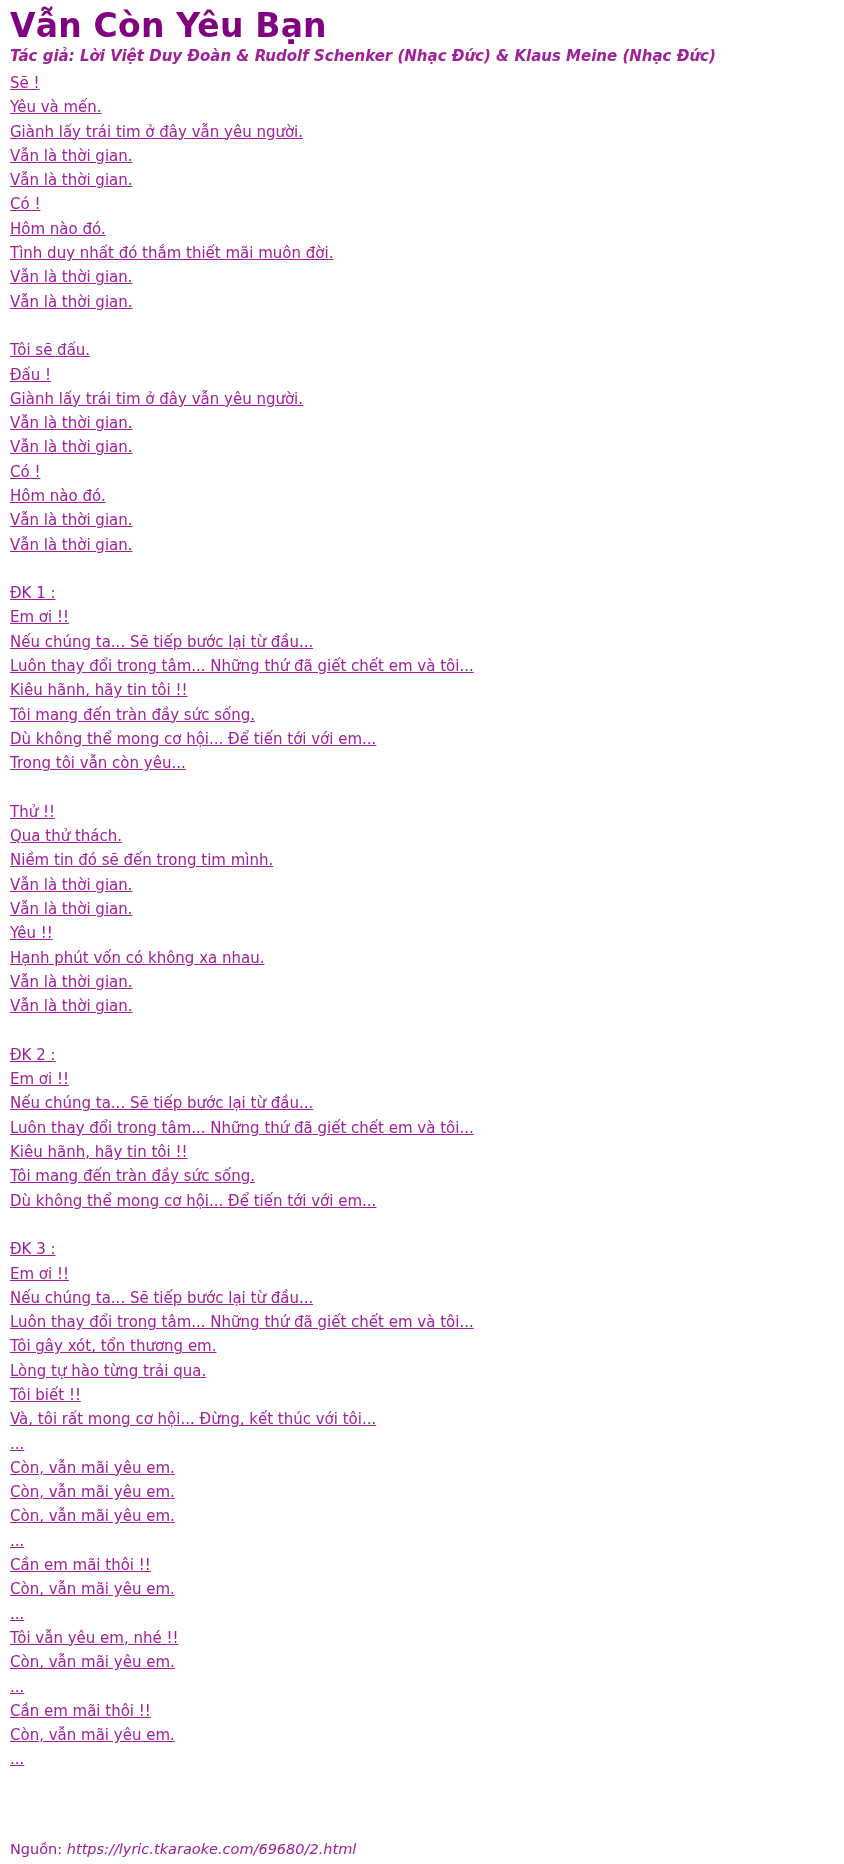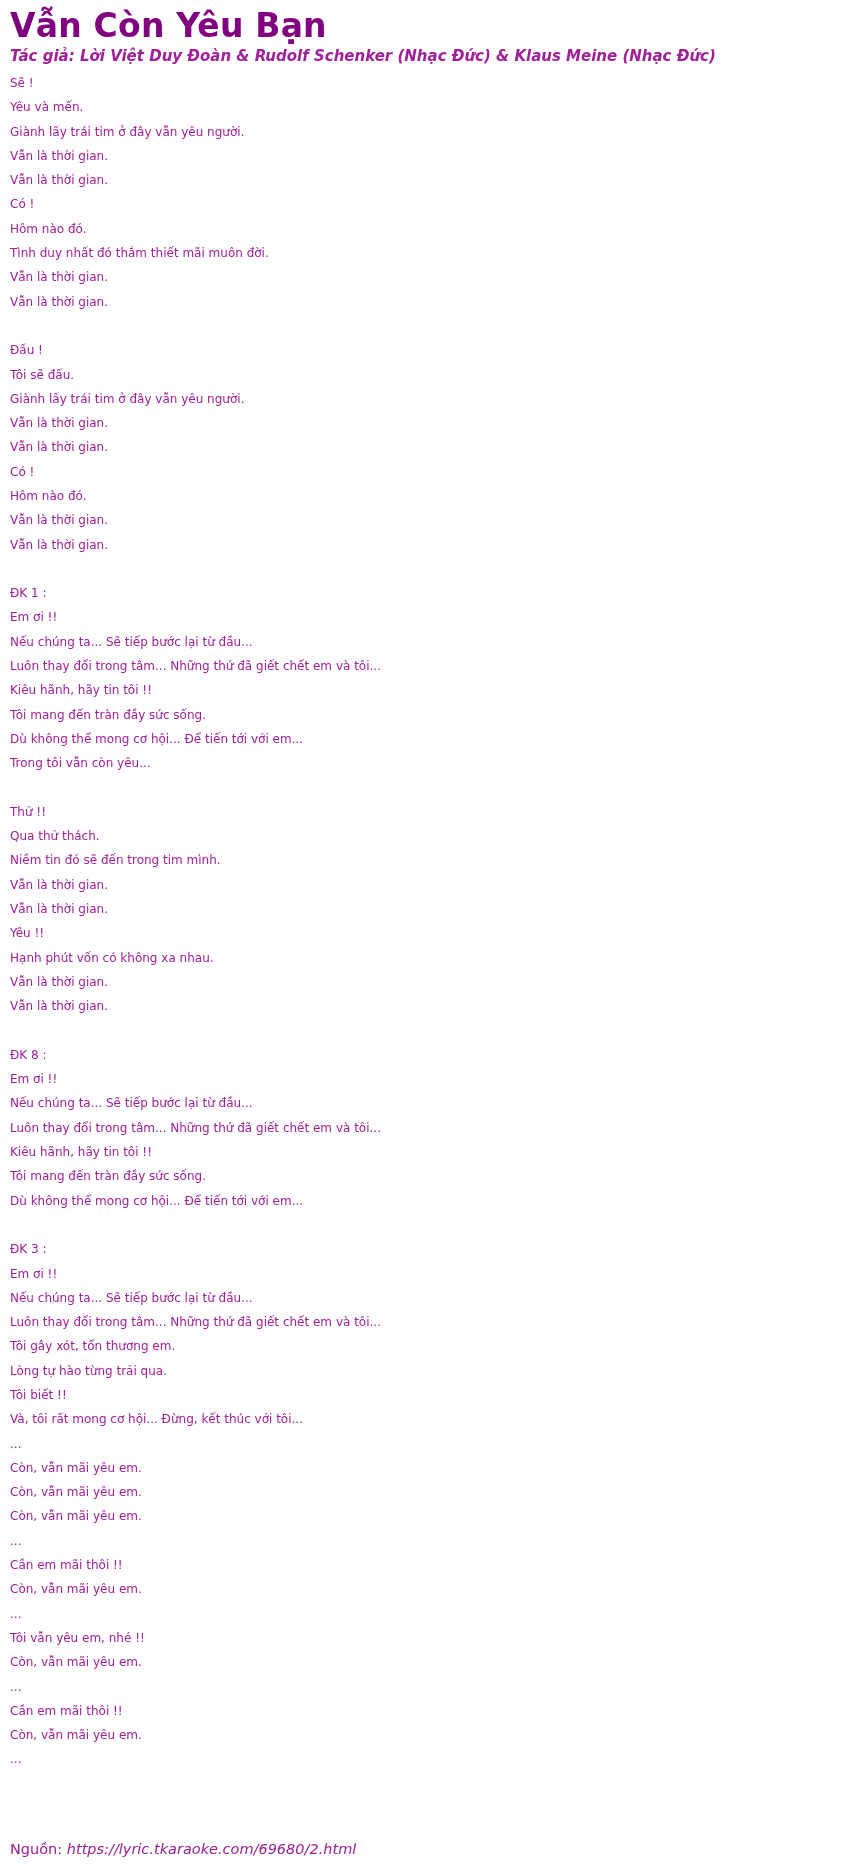--- a/index.html
+++ b/index.html
@@ -29,23 +29,24 @@
   .song-author {
     color: #a0209a;
     font-size: 15px;
     font-style: italic;
     font-weight: bold;
     line-height: 1.2;
     margin: 0 0 6px 0;
   }
   .lyrics {
     color: #a0209a;
-    font-size: 12px;
+    font-size: 15px;
     line-height: 24.3px;
     margin: 0;
+    text-decoration: underline;
   }
   .lyric-line {
     white-space: pre-wrap;
     min-height: 24.3px;
   }
   .lyric-line.blank {
     height: 24.3px;
   }
   .source {
     position: absolute;
@@ -72,22 +73,22 @@
       <div class="lyric-line">Yêu và mến.</div>
       <div class="lyric-line">Giành lấy trái tim ở đây vẫn yêu người.</div>
       <div class="lyric-line">Vẫn là thời gian.</div>
       <div class="lyric-line">Vẫn là thời gian.</div>
       <div class="lyric-line">Có !</div>
       <div class="lyric-line">Hôm nào đó.</div>
       <div class="lyric-line">Tình duy nhất đó thắm thiết mãi muôn đời.</div>
       <div class="lyric-line">Vẫn là thời gian.</div>
       <div class="lyric-line">Vẫn là thời gian.</div>
       <div class="lyric-line blank"></div>
+      <div class="lyric-line">Tôi sẽ đấu.</div>
       <div class="lyric-line">Đấu !</div>
-      <div class="lyric-line">Tôi sẽ đấu.</div>
       <div class="lyric-line">Giành lấy trái tim ở đây vẫn yêu người.</div>
       <div class="lyric-line">Vẫn là thời gian.</div>
       <div class="lyric-line">Vẫn là thời gian.</div>
       <div class="lyric-line">Có !</div>
       <div class="lyric-line">Hôm nào đó.</div>
       <div class="lyric-line">Vẫn là thời gian.</div>
       <div class="lyric-line">Vẫn là thời gian.</div>
       <div class="lyric-line blank"></div>
       <div class="lyric-line">ĐK 1 :</div>
       <div class="lyric-line">Em ơi !!</div>
@@ -101,21 +102,21 @@
       <div class="lyric-line">Thử !!</div>
       <div class="lyric-line">Qua thử thách.</div>
       <div class="lyric-line">Niềm tin đó sẽ đến trong tim mình.</div>
       <div class="lyric-line">Vẫn là thời gian.</div>
       <div class="lyric-line">Vẫn là thời gian.</div>
       <div class="lyric-line">Yêu !!</div>
       <div class="lyric-line">Hạnh phút vốn có không xa nhau.</div>
       <div class="lyric-line">Vẫn là thời gian.</div>
       <div class="lyric-line">Vẫn là thời gian.</div>
       <div class="lyric-line blank"></div>
-      <div class="lyric-line">ĐK 8 :</div>
+      <div class="lyric-line">ĐK 2 :</div>
       <div class="lyric-line">Em ơi !!</div>
       <div class="lyric-line">Nếu chúng ta... Sẽ tiếp bước lại từ đầu...</div>
       <div class="lyric-line">Luôn thay đổi trong tâm... Những thứ đã giết chết em và tôi...</div>
       <div class="lyric-line">Kiêu hãnh, hãy tin tôi !!</div>
       <div class="lyric-line">Tôi mang đến tràn đầy sức sống.</div>
       <div class="lyric-line">Dù không thể mong cơ hội... Để tiến tới với em...</div>
       <div class="lyric-line blank"></div>
       <div class="lyric-line">ĐK 3 :</div>
       <div class="lyric-line">Em ơi !!</div>
       <div class="lyric-line">Nếu chúng ta... Sẽ tiếp bước lại từ đầu...</div>

